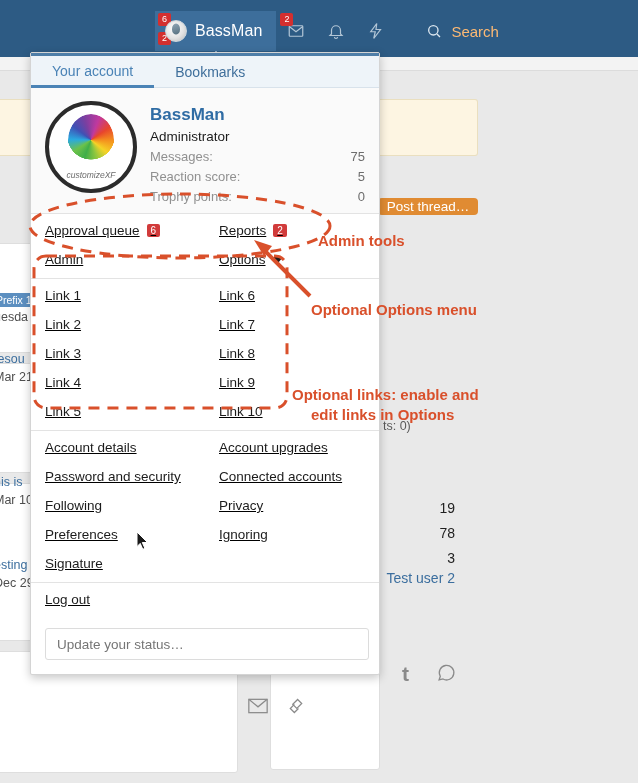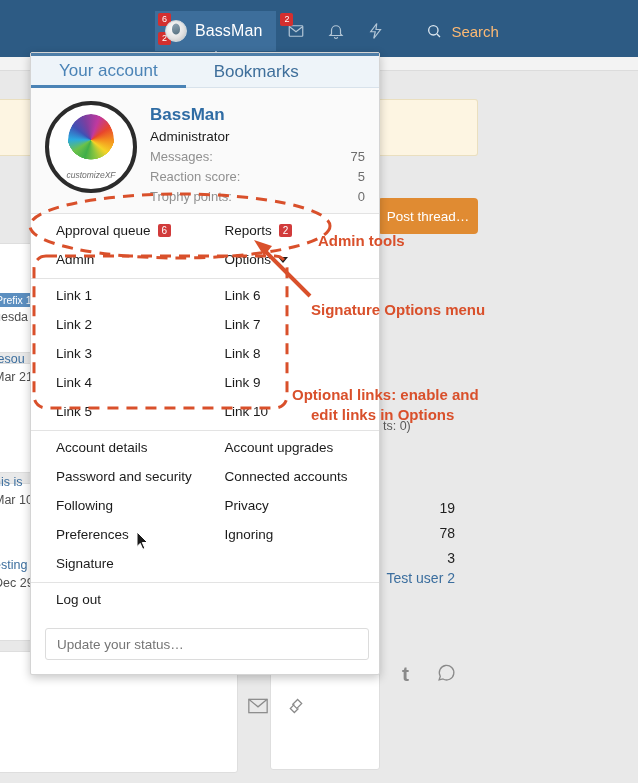--- a/index.html
+++ b/index.html
@@ -63,21 +63,21 @@
 
   
   .bg-layer { position: absolute; left: 0; top: 57px; width: 638px; height: 726px; background: #e9e9e9; }
   .bg-white-strip { position: absolute; left: 0; top: 0; width: 638px; height: 14px; background: #f3f3f3; border-bottom: 1px solid #dcdcdc; }
 
   .notice-box {
     position: absolute; left: 0; top: 42px; width: 478px; height: 57px;
     background: #fdf5e2; border: 1px solid #eadfbf; border-left: none; border-radius: 0 3px 3px 0;
   }
   .post-btn {
-    position: absolute; left: 378px; top: 198px; width: 100px; height: 36px;
+    position: absolute; left: 378px; top: 198px; width: 100px; height: 17px;
     background: #e08b32; border-radius: 4px; color: #fff; font-size: 13.5px;
     display: flex; align-items: center; justify-content: center;
   }
   .card {
     position: absolute; background: #ffffff; border: 1px solid #dedede; border-radius: 3px;
   }
   .card-a { left: -10px; top: 186px; width: 390px; height: 110px; }
   .card-b { left: -10px; top: 306px; width: 390px; height: 110px; }
   .card-c { left: -10px; top: 426px; width: 390px; height: 158px; }
   .card-d { left: 270px; top: 565px; width: 110px; height: 148px; }
@@ -97,21 +97,21 @@
   .menu {
     position: absolute; left: 30px; top: 52px; width: 350px;
     background: #ffffff; border: 1px solid #d4d4d4; border-radius: 2px;
     box-shadow: 0 3px 10px rgba(0,0,0,.22);
   }
   .menu-tabs {
     display: flex; background: #eef4f9; border-bottom: 1px solid #d8e2eb;
     border-top: 3px solid #4e7ea8; height: 35px; align-items: stretch;
   }
   .menu-tab {
-    display: flex; align-items: center; padding: 0 28px; font-size: 17px;
+    display: flex; align-items: center; padding: 0 21px; font-size: 14px;
     color: #4a83b6; cursor: pointer;
   }
   .menu-tab.active { border-bottom: 3px solid #4a83b6; margin-bottom: -1px; }
   .menu-tab.inactive { color: #3f6f9b; }
 
   .menu-head { display: flex; padding: 13px 14px 9px 14px; background: #fafafa; }
   .avatar-lg {
     width: 92px; height: 92px; border-radius: 50%; flex: none;
     background: #ffffff; border: 4px solid #2b2b2b; position: relative; overflow: hidden;
   }
@@ -130,21 +130,21 @@
     position: absolute; left: 0; right: 0; bottom: 9px; text-align: center;
     font-size: 8.5px; color: #6d6d6d; font-style: italic;
   }
   .head-info { flex: 1; padding-left: 13px; padding-top: 4px; }
   .head-name { font-size: 17px; color: #2f6ca4; font-weight: bold; }
   .head-title { font-size: 13.5px; color: #1b1b1b; margin-top: 4px; }
   .stat-row { display: flex; justify-content: space-between; font-size: 13px; color: #909090; margin-top: 5px; }
   .stat-row .v { color: #6d6d6d; }
 
   .menu-section { border-top: 1px solid #e3e3e3; }
-  .menu-grid { display: flex; flex-wrap: wrap; padding: 2px 0 4px 11px; }
+  .menu-grid { display: flex; flex-wrap: wrap; padding: 2px 0 4px 0; text-decoration: underline; }
   .menu-cell {
     width: 50%; padding: 7px 14px; font-size: 13.5px; color: #1b1b1b;
     display: flex; align-items: center; cursor: pointer;
   }
   .menu-cell.full { width: 100%; }
   .cell-badge {
     background: #d13b3b; color: #fff; font-size: 10px; line-height: 13px;
     border-radius: 2px; padding: 0 4px; margin-left: 7px;
   }
   .caret {
@@ -352,21 +352,21 @@
 
     <ellipse cx="180" cy="226" rx="150" ry="32" fill="none" stroke="#d9502b" stroke-width="3" stroke-dasharray="11 8"></ellipse>
 
     <rect x="34" y="256" width="253" height="152" rx="12" fill="none" stroke="#d9502b" stroke-width="3" stroke-dasharray="11 8"></rect>
 
     <line x1="310" y1="296" x2="262" y2="248" stroke="#d9502b" stroke-width="4"></line>
     <polygon points="254,240 272,246 264,256" fill="#d9502b"></polygon>
   </svg>
 
   <div class="anno-text" style="left:318px; top:232px;">Admin tools</div>
-  <div class="anno-text" style="left:311px; top:301px;">Signature Options menu</div>
+  <div class="anno-text" style="left:311px; top:301px;">Optional Options menu</div>
   <div class="anno-text" style="left:292px; top:386px;">Optional links: enable and</div>
   <div class="anno-text" style="left:311px; top:406px;">edit links in Options</div>
 
   <svg class="cursor" viewBox="0 0 13 19">
     <path d="M1 1l10.5 10.5H6.3l2.6 5.8-2.1 1-2.6-5.9L1 15.6z" fill="#1a1a1a" stroke="#ffffff" stroke-width="1"></path>
   </svg>
 
 </div>
 
 </body></html>

